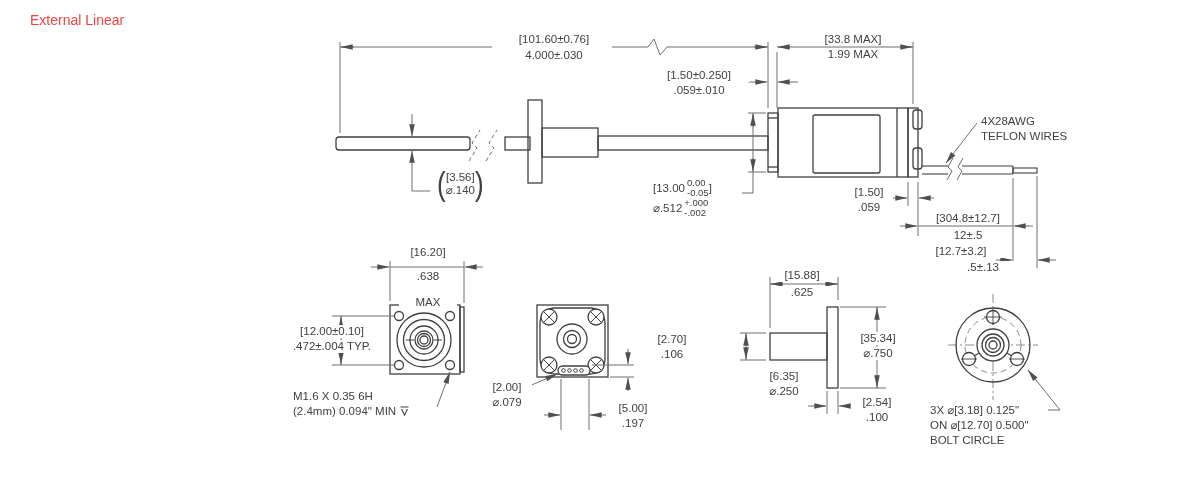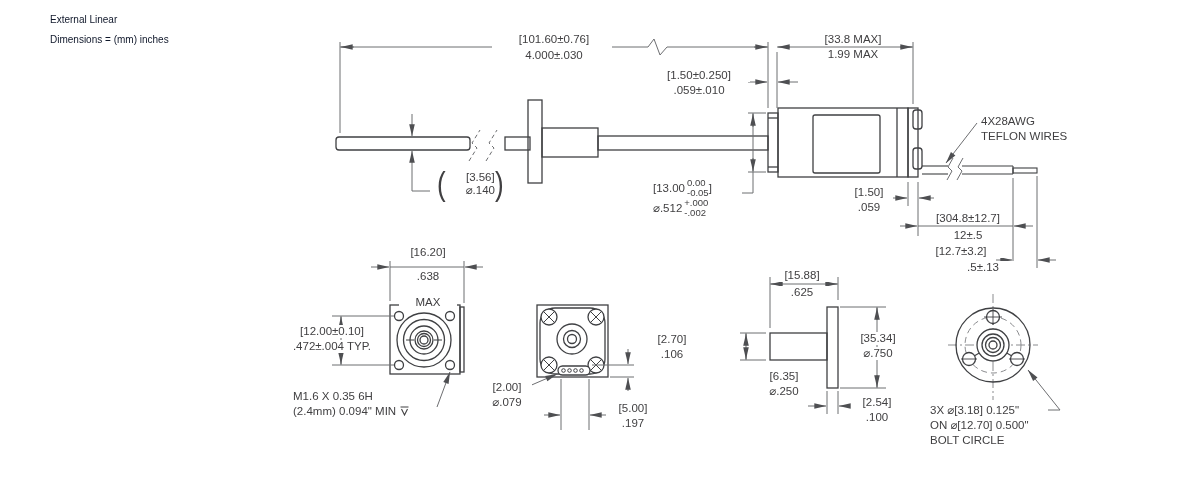--- a/index.html
+++ b/index.html
@@ -3,28 +3,28 @@
 <meta charset="utf-8">
 <style>
   html,body{margin:0;padding:0;background:#ffffff;}
   #canvas{position:relative;width:1200px;height:502px;background:#ffffff;overflow:hidden;
           font-family:"Liberation Sans","DejaVu Sans",sans-serif;}
   #linework{position:absolute;left:0;top:0;}
   .lbl{position:absolute;font-size:11.5px;line-height:13px;color:#414042;background:#ffffff;
        text-align:center;white-space:nowrap;padding:0 1px;}
   .lbl.left{text-align:left;}
   .nobg{background:transparent;}
-  .title-line{position:absolute;font-size:10px;line-height:20px;color:#0f172a;background:transparent;
-       white-space:nowrap;margin-left:20px;}
+  .title-line{position:absolute;font-size:14px;line-height:20px;color:#ef4444;background:transparent;
+       white-space:nowrap;}
   .tolrow{display:flex;align-items:center;}
   .stack{display:inline-flex;flex-direction:column;font-size:9.5px;line-height:10px;
          text-align:left;margin-left:2px;}
   .parenrow{display:flex;align-items:center;}
   .paren{font-size:26px;font-weight:300;line-height:26px;transform:scaleY(1.25);}
-  .pcol{display:flex;flex-direction:column;align-items:center;margin-left:20px;}
+  .pcol{display:flex;flex-direction:column;align-items:center;}
   .depth-ic{display:inline-block;vertical-align:-1px;margin-left:3px;}
 </style>
 </head>
 <body>
 
 <div id="canvas">
 
 <svg id="linework" width="1200" height="502" viewBox="0 0 1200 502">
   <defs>
     <marker id="ae" markerWidth="13" markerHeight="8" refX="12.3" refY="4" orient="auto" markerUnits="userSpaceOnUse">
@@ -239,21 +239,20 @@
       <circle cx="993" cy="345" r="4"></circle>
     </g>
     <g stroke="#6d6e71" stroke-width="1" fill="none">
       <line x1="1048" y1="410" x2="1060" y2="410"></line>
       <line x1="1060" y1="410" x2="1028" y2="370" marker-end="url(#ae)"></line>
     </g>
   </g>
 </svg>
 
 <div class="title-line" style="left:30px;top:10px">External Linear</div>
-<div class="title-line" style="left:30px;top:30px">Dimensions = (mm) inches</div>
 
 <div class="lbl" style="left:494px;top:33px;width:118px">[101.60±0.76]</div>
 <div class="lbl" style="left:494px;top:49px;width:118px">4.000±.030</div>
 
 <div class="lbl" style="left:807px;top:33px;width:90px">[33.8 MAX]</div>
 <div class="lbl" style="left:807px;top:48px;width:90px">1.99 MAX</div>
 
 <div class="lbl" style="left:648px;top:69px;width:100px">[1.50±0.250]</div>
 <div class="lbl" style="left:648px;top:84px;width:100px">.059±.010</div>
 

